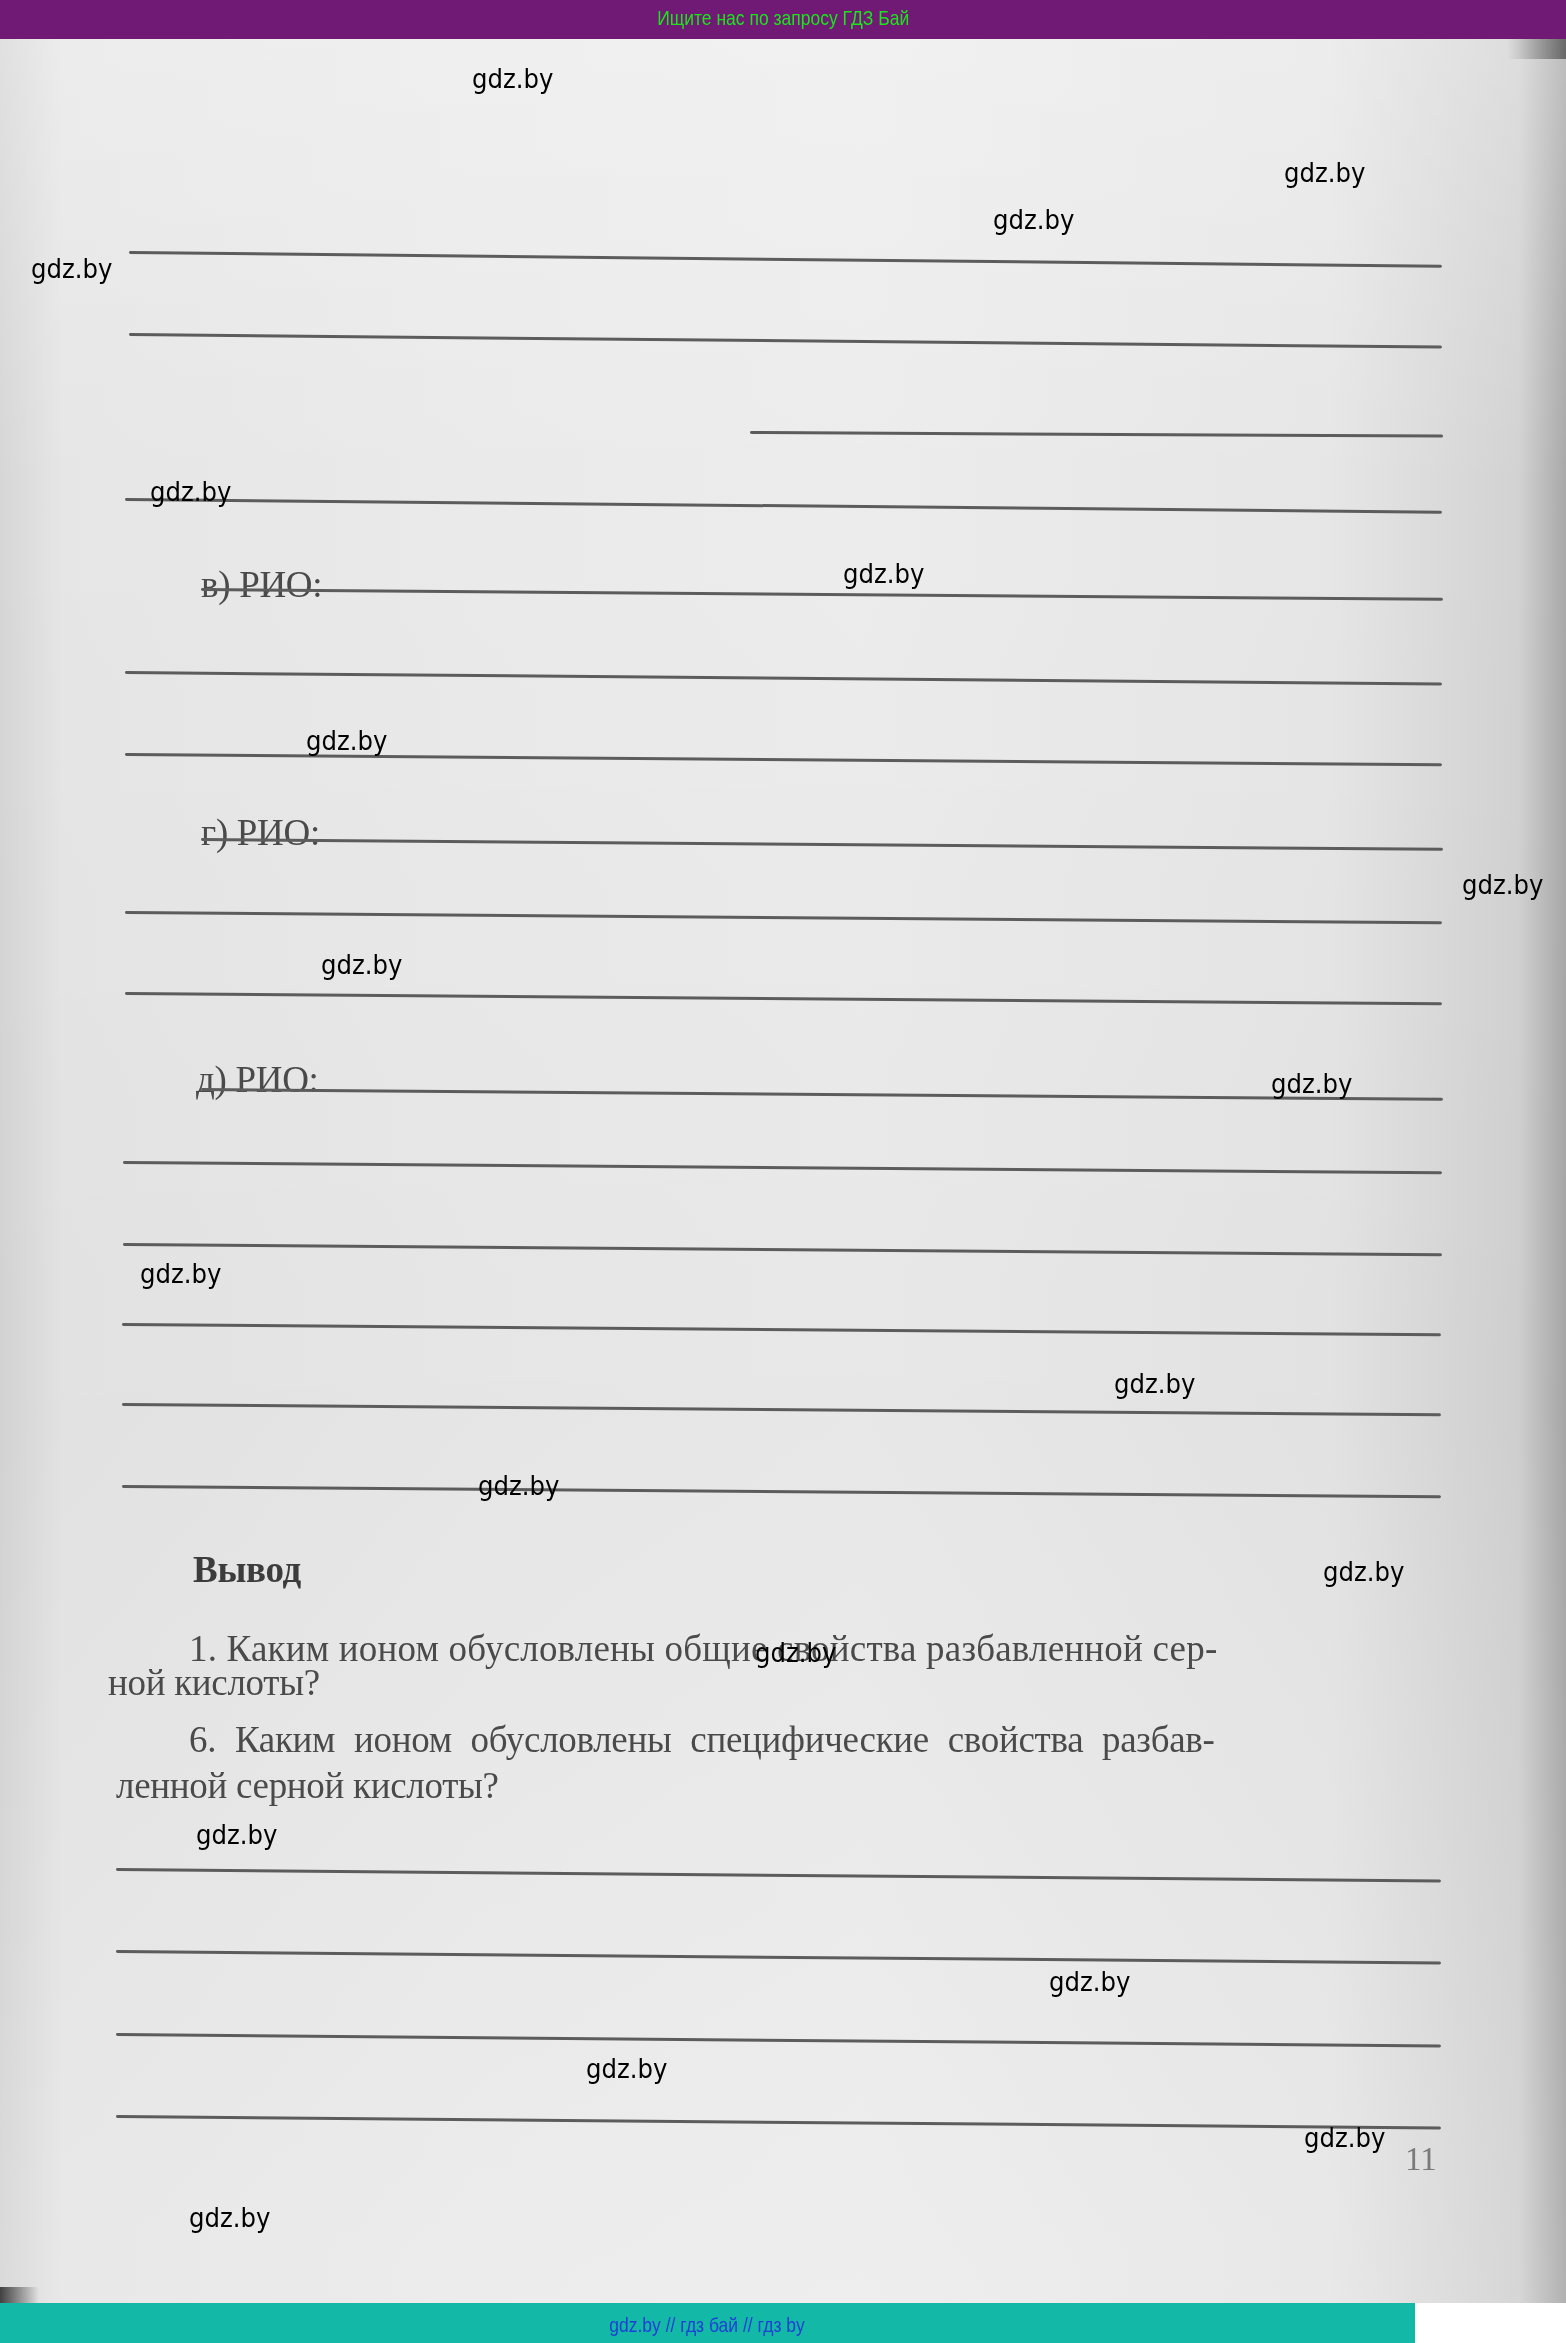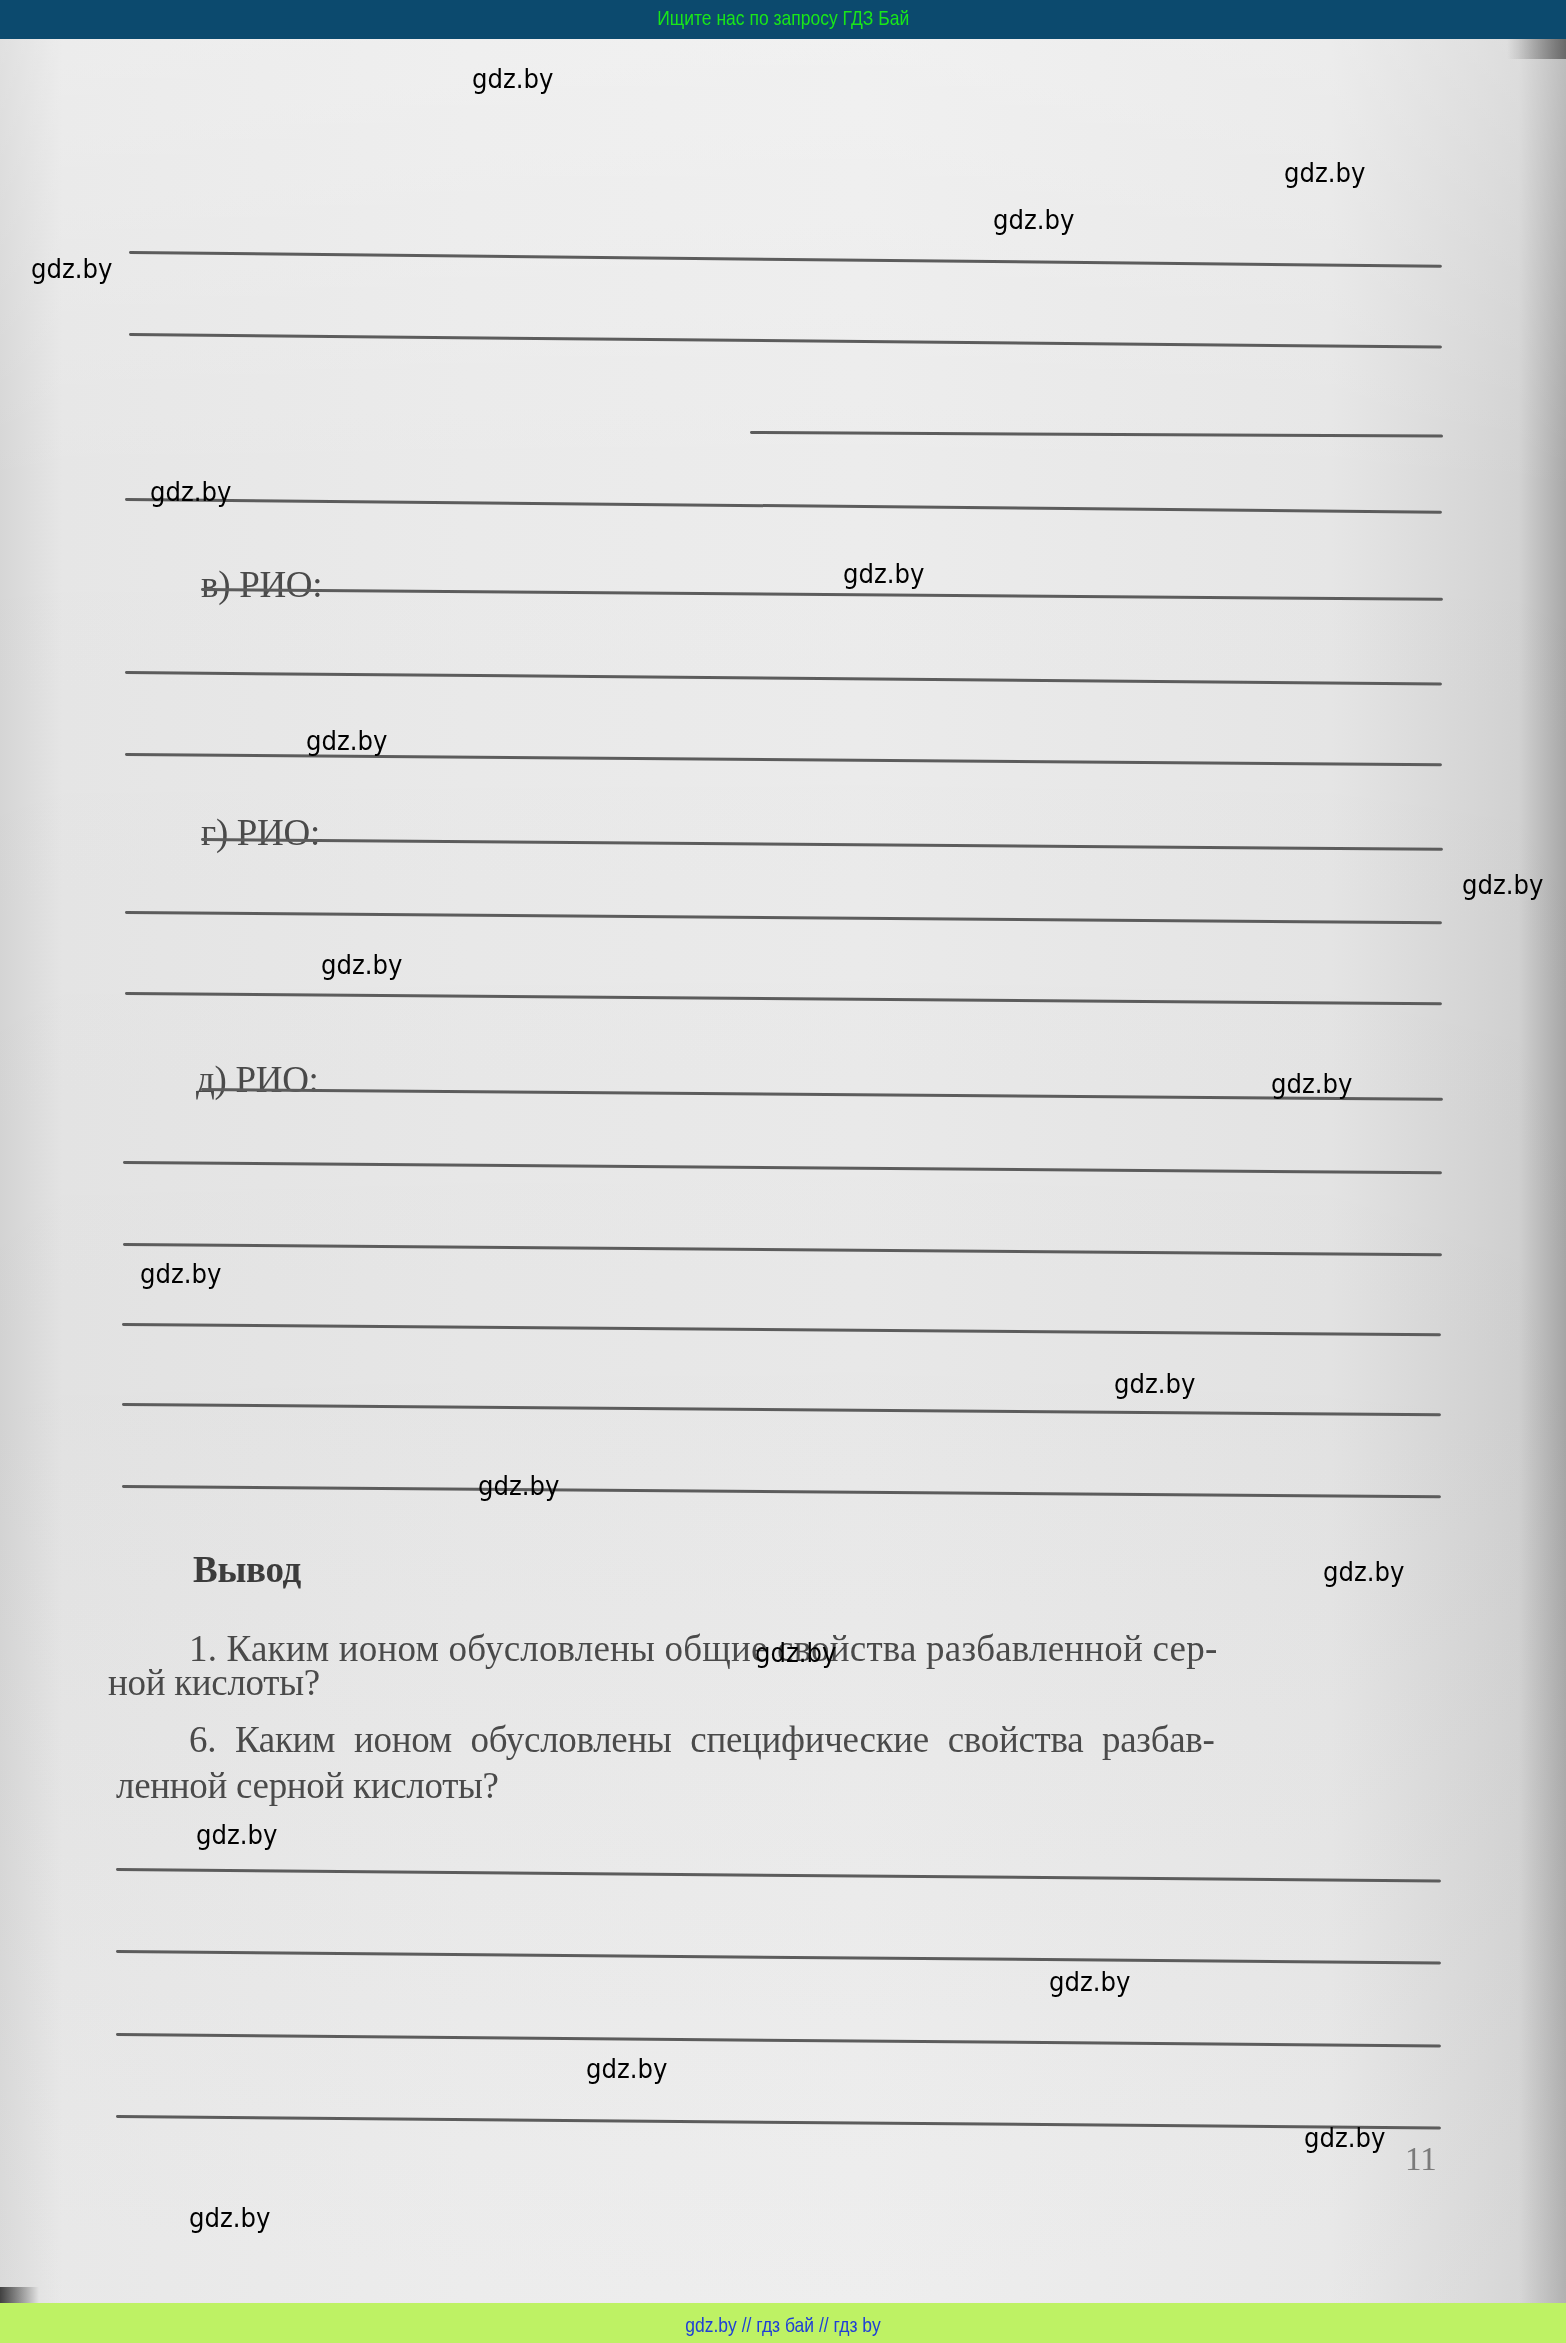--- a/index.html
+++ b/index.html
@@ -1,32 +1,32 @@
 <!DOCTYPE html>
 <html><head>
 <meta charset="utf-8">
 <style>
   html, body { margin:0; padding:0; }
   body { width:1566px; height:2344px; position:relative; overflow:hidden; background:#ffffff; font-family:"Liberation Serif", serif; }
-  .topbar { position:absolute; left:0; top:0; width:1566px; height:39px; background:#0c4a6e; text-align:center; }
+  .topbar { position:absolute; left:0; top:0; width:1566px; height:39px; background:#701a75; text-align:center; }
   .topbar span { display:inline-block; margin-top:5.9px; color:#19e619; font-family:"Liberation Sans", sans-serif; font-size:20.6px; transform:scaleX(0.85); letter-spacing:0; }
   .page { position:absolute; left:0; top:39px; width:1566px; height:2264px;
     background: linear-gradient(90deg, #d6d6d6 0%, #e6e6e6 4%, #eaeaea 30%, #ececec 55%, #e6e6e6 85%, #d2d2d2 97%, #a8a8a8 100%);
     overflow:hidden; }
   .page::before { content:""; position:absolute; left:0; top:0; right:0; bottom:0;
     background: linear-gradient(180deg, rgba(255,255,255,0.25) 0%, rgba(255,255,255,0) 20%, rgba(0,0,0,0.02) 60%, rgba(255,255,255,0.1) 100%); }
   .corner-shadow { position:absolute; right:0; top:0; width:59px; height:19.6px; background:linear-gradient(90deg, rgba(0,0,0,0), rgba(0,0,0,0.45)); }
   .corner-shadow-bl { position:absolute; left:0; bottom:0; width:39px; height:15.7px; background:linear-gradient(90deg, rgba(0,0,0,0.7), rgba(0,0,0,0)); }
   .ghost { position:absolute; color:rgba(90,90,90,0.13); font-size:33px; white-space:nowrap; transform:scaleX(-1); }
   .line { position:absolute; height:2.9px; background:#5c5c5c; border-radius:2px; transform-origin:left center; }
   .txt { position:absolute; color:#4a4a4a; font-size:37px; white-space:nowrap; font-family:"Liberation Serif", serif; letter-spacing:-0.3px; }
   .txt.bold { font-weight:bold; color:#3c3c3c; }
   .pagenum { position:absolute; color:#7a7a7a; font-size:33px; font-family:"Liberation Serif", serif; }
   .wm { position:absolute; color:#000000; font-family:"DejaVu Sans", sans-serif; font-size:26.5px; white-space:nowrap; transform:scaleX(0.92); transform-origin:left top; }
-  .bottombar { position:absolute; left:0; top:2303px; width:1566px; height:40px; background:#bef264; text-align:center; }
+  .bottombar { position:absolute; left:0; top:2303px; width:1415px; height:40px; background:#14b8a6; text-align:center; }
   .bottombar span { display:inline-block; margin-top:9.8px; color:#1f3fd6; font-family:"Liberation Sans", sans-serif; font-size:20.6px; transform:scaleX(0.85); }
 </style>
 </head>
 <body>
 
 <div class="topbar">
   <span>Ищите нас по запросу ГДЗ Бай</span>
 </div>
 
 <div class="page">

